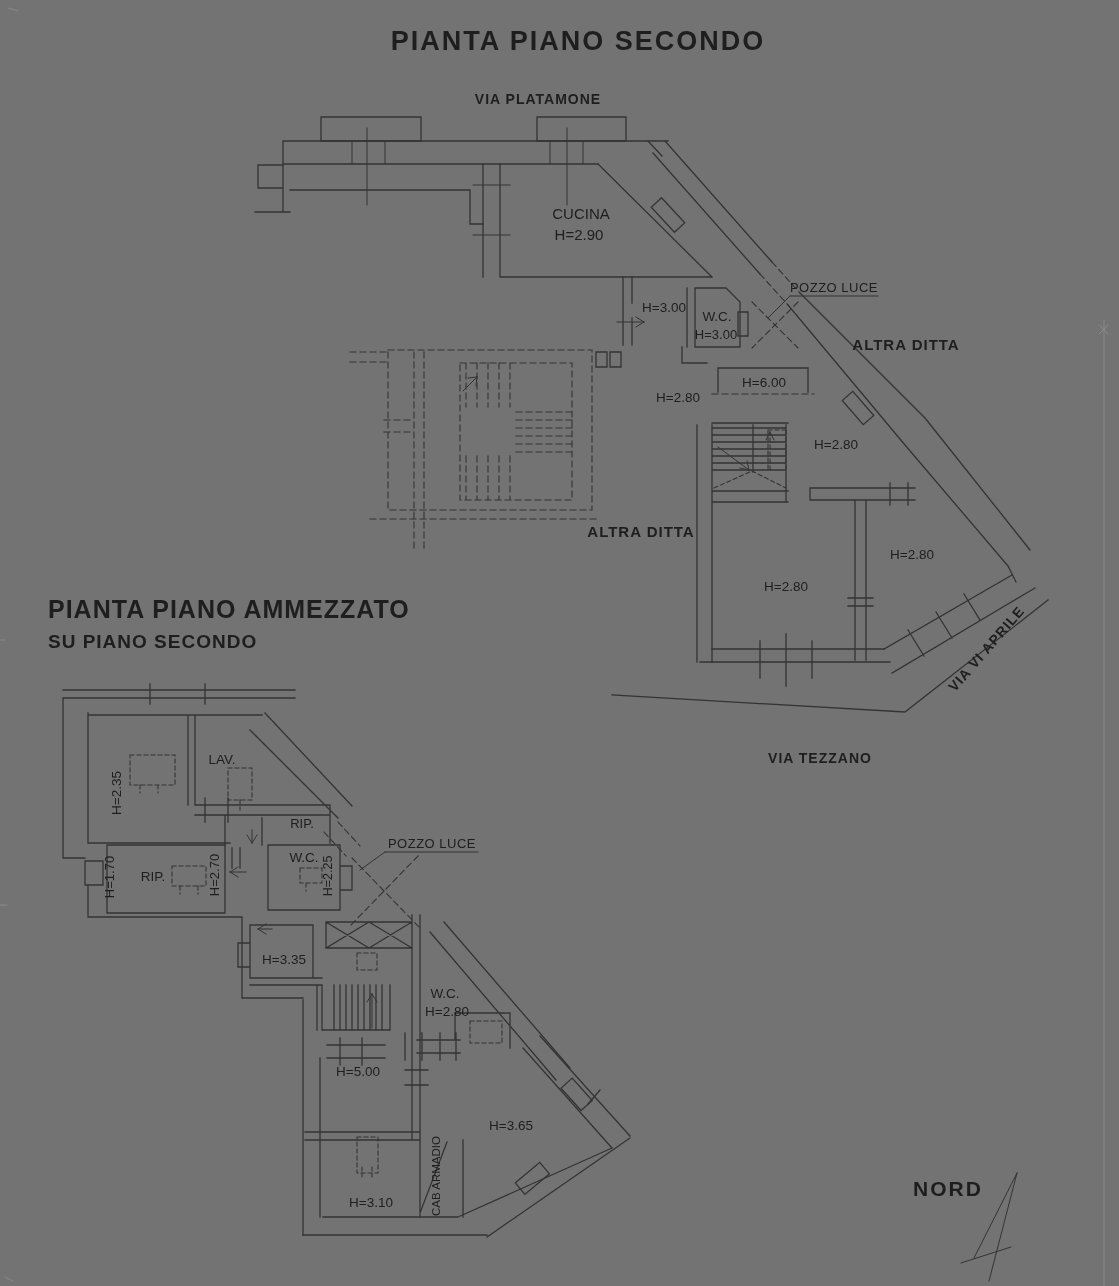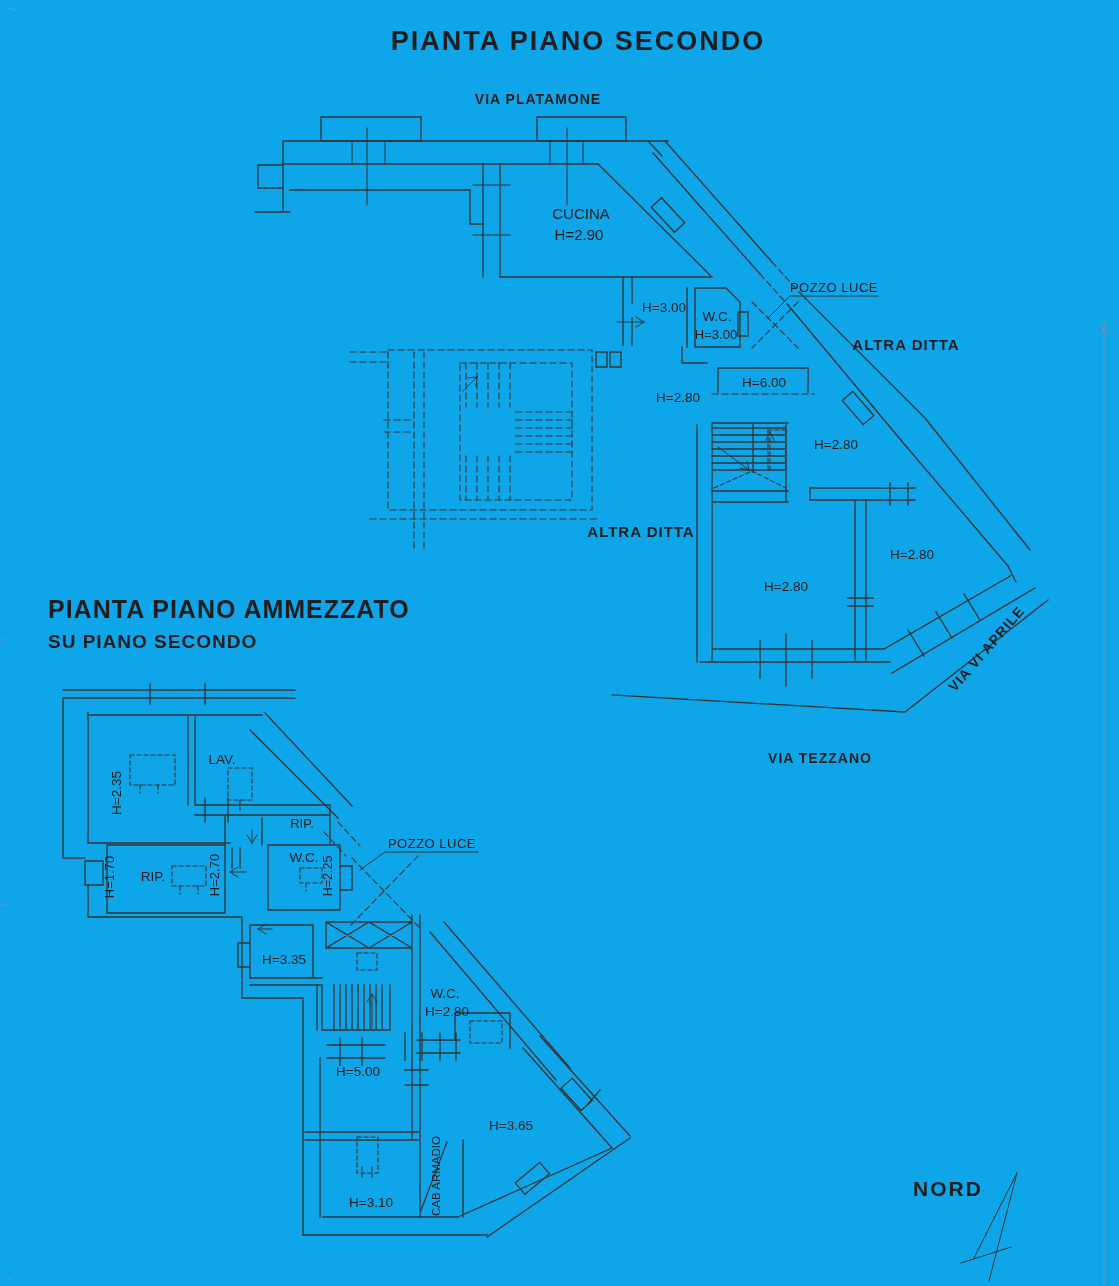--- a/index.html
+++ b/index.html
@@ -1,16 +1,16 @@
 <!DOCTYPE html>
 <html><head>
 <meta charset="utf-8">
 <style>
   html,body{margin:0;padding:0;background:#e8e8e6;}
-  .page{width:1119px;height:1286px;background:#0ea5e9;position:relative;overflow:hidden;
+  .page{width:1119px;height:1286px;background:#737373;position:relative;overflow:hidden;
         font-family:"Liberation Sans", sans-serif;}
   svg{position:absolute;left:0;top:0;}
   svg path, svg rect, svg line{stroke:#343434;fill:none;stroke-width:1.3;stroke-linecap:square;}
   svg .dash{stroke-dasharray:6 4;stroke-width:1.1;}
   svg .dash2{stroke-dasharray:4 3;stroke-width:1.1;}
   svg .thin{stroke-width:1;}
   svg .lt{stroke:#9b9b98;stroke-width:0.8;opacity:.7;}
   svg text{font-family:"Liberation Sans", sans-serif;fill:#1e1e1e;stroke:none;}
   svg text.b{font-weight:bold;}
 </style>

